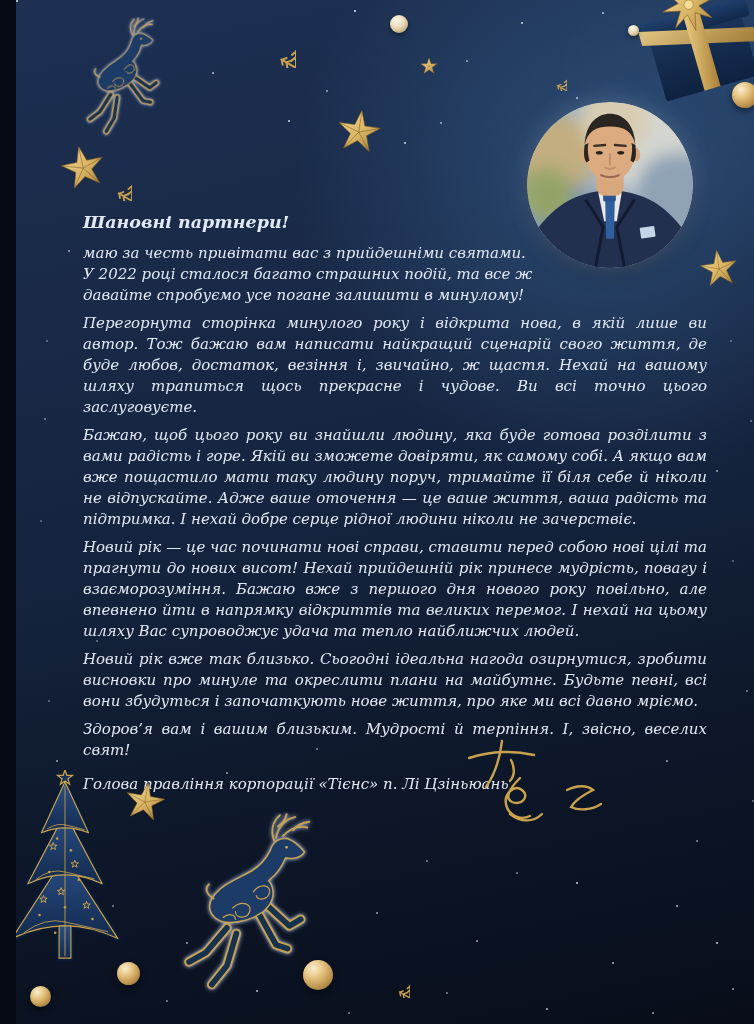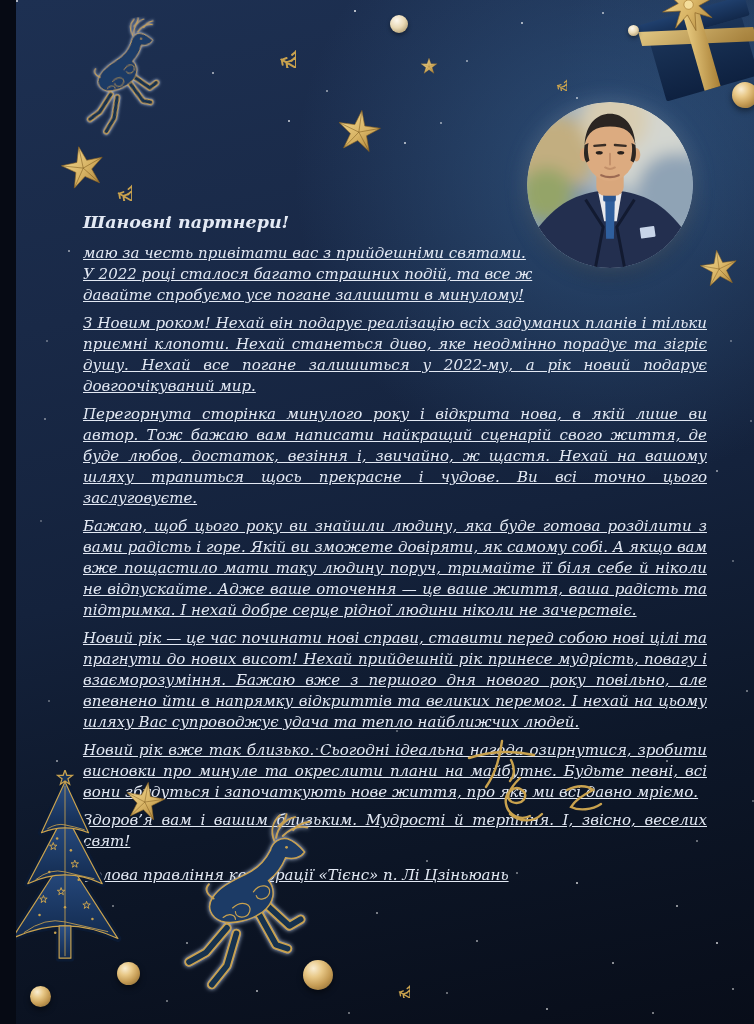--- a/index.html
+++ b/index.html
@@ -42,21 +42,21 @@
           740px 610px 0 rgba(255,255,255,.4),32px 700px 0 rgba(255,255,255,.4),
           380px 730px 0 rgba(255,255,255,.4),410px 860px 0 rgba(255,255,255,.5),
           500px 872px 0 rgba(255,255,255,.5),680px 840px 0 rgba(255,255,255,.5),
           736px 800px 0 rgba(255,255,255,.4),150px 1000px 0 rgba(255,255,255,.5),
           430px 992px 0 rgba(255,255,255,.5),332px 1012px 0 rgba(255,255,255,.5),
           310px 90px 0 rgba(255,255,255,.6), 450px 60px 0 rgba(255,255,255,.6);}
   
   .letter{position:absolute;left:67px;top:212px;width:624px;color:var(--text);
           font-style:italic;font-size:15px;line-height:21px;}
   .letter h1{font-size:17.5px;font-weight:bold;margin:0 0 10px 0;}
-  .letter p{margin:0 0 7px 0;text-align:justify;text-decoration:underline;}
+  .letter p{margin:0 0 7px 0;text-align:justify;}
   .letter p.narrow{width:452px;white-space:pre-line;text-align:left;}
   .letter p.signoff{margin-top:13px;text-align:left;}
   
   .dec{position:absolute;}
   .portrait{position:absolute;left:511px;top:102px;width:166px;height:166px;border-radius:50%;
             overflow:hidden;box-shadow:0 0 22px rgba(190,215,245,.28), 0 8px 18px rgba(0,0,0,.35);}
   .bauble{position:absolute;border-radius:50%;
           background:radial-gradient(circle at 35% 28%, #f9edd2 0%, #e8c887 30%, #c59c55 60%, #7e5f2b 100%);
           box-shadow:0 3px 6px rgba(0,0,0,.45);}
   .pearl{position:absolute;border-radius:50%;
@@ -288,21 +288,20 @@
 
   <svg class="dec rot-m8" style="left:683px;top:248px" width="40" height="40" viewBox="0 0 40 40">
       <use href="#star3d"></use>
     </svg>
 
   <div class="letter">
     <h1>Шановні партнери!</h1>
     <p class="narrow">маю за честь привітати вас з прийдешніми святами.
 У 2022 році сталося багато страшних подій, та все ж
 давайте спробуємо усе погане залишити в минулому!</p>
-    <p>З Новим роком! Нехай він подарує реалізацію всіх задуманих планів і тільки приємні клопоти. Нехай станеться диво, яке неодмінно порадує та зігріє душу. Нехай все погане залишиться у 2022-му, а рік новий подарує довгоочікуваний мир.</p>
     <p>Перегорнута сторінка минулого року і відкрита нова, в якій лише ви автор. Тож бажаю вам написати найкращий сценарій свого життя, де буде любов, достаток, везіння і, звичайно, ж щастя. Нехай на вашому шляху трапиться щось прекрасне і чудове. Ви всі точно цього заслуговуєте.</p>
     <p>Бажаю, щоб цього року ви знайшли людину, яка буде готова розділити з вами радість і горе. Якій ви зможете довіряти, як самому собі. А якщо вам вже пощастило мати таку людину поруч, тримайте її біля себе й ніколи не відпускайте. Адже ваше оточення — це ваше життя, ваша радість та підтримка. І нехай добре серце рідної людини ніколи не зачерствіє.</p>
     <p>Новий рік — це час починати нові справи, ставити перед собою нові цілі та прагнути до нових висот! Нехай прийдешній рік принесе мудрість, повагу і взаєморозуміння. Бажаю вже з першого дня нового року повільно, але впевнено йти в напрямку відкриттів та великих перемог. І нехай на цьому шляху Вас супроводжує удача та тепло найближчих людей.</p>
     <p>Новий рік вже так близько. Сьогодні ідеальна нагода озирнутися, зробити висновки про минуле та окреслити плани на майбутнє. Будьте певні, всі вони збудуться і започаткують нове життя, про яке ми всі давно мріємо.</p>
     <p>Здоров’я вам і вашим близьким. Мудрості й терпіння. І, звісно, веселих свят!</p>
     <p class="signoff">Голова правління корпорації «Тієнс» п. Лі Цзіньюань</p>
   </div>
 
   <svg class="dec" style="left:438px;top:728px" width="190" height="115" viewBox="0 0 190 115">
     <g stroke="#c9a24e" stroke-width="2.4" fill="none" stroke-linecap="round">

